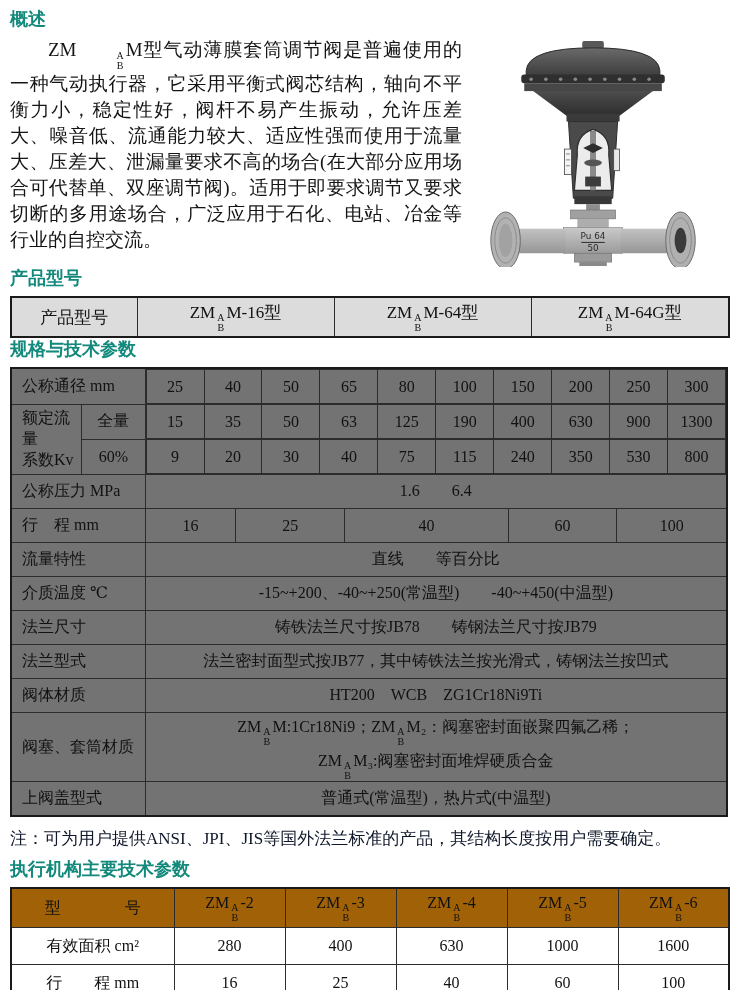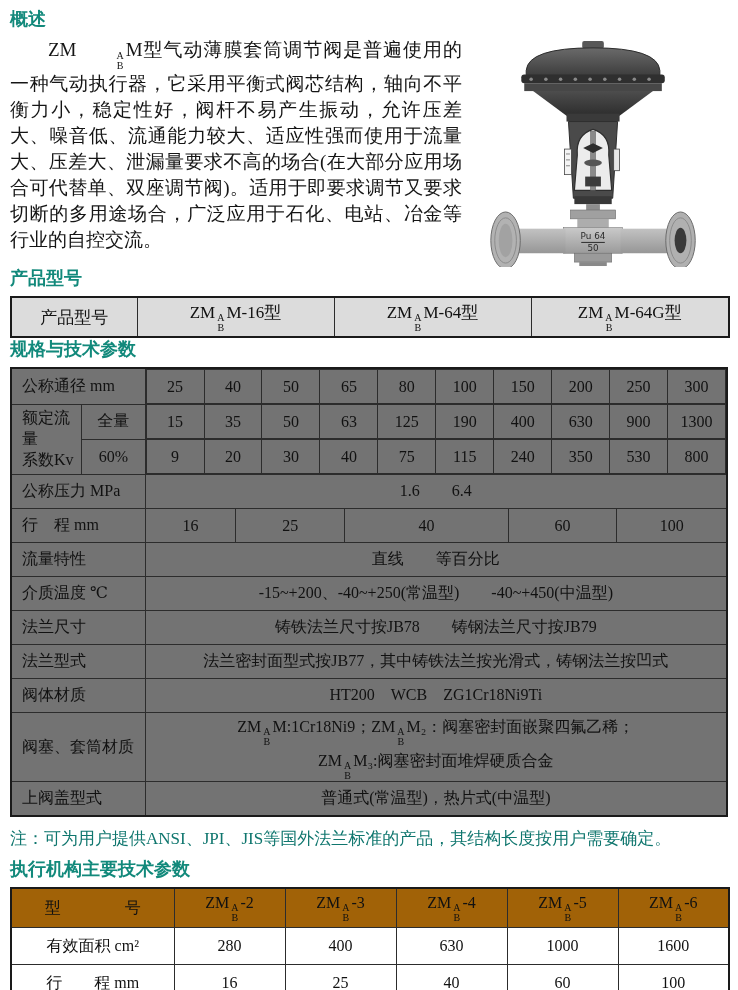--- a/index.html
+++ b/index.html
@@ -39,21 +39,21 @@
   .t-product td{background:#dcdcdc;height:38px;font-size:17px;}
   .t-product td.lab{text-align:center;padding-left:3px;}
   
   .t-spec td{background:#737373;height:33px;}
   .t-spec tr.tall td{height:58px;}
   .t-spec .pline{line-height:27px;}
   
   .t-act td{height:36px;background:#ffffff;}
   .t-act tr.head td{background:#a16207;height:38px;}
   .t-act td.lab{text-align:center;padding-left:3px;}
-  .note{font-size:17px;margin:10px 0 8px 0;color:#0f766e;}
+  .note{font-size:17px;margin:10px 0 8px 0;color:#0f172a;}
   .mt14{margin-top:12px;}
   .mt16{margin-top:15px;}
   .mt6{margin-top:4px;}
 </style>
 </head>
 <body>
 
 <div class="page">
 
   <h2 class="section">概述</h2>

